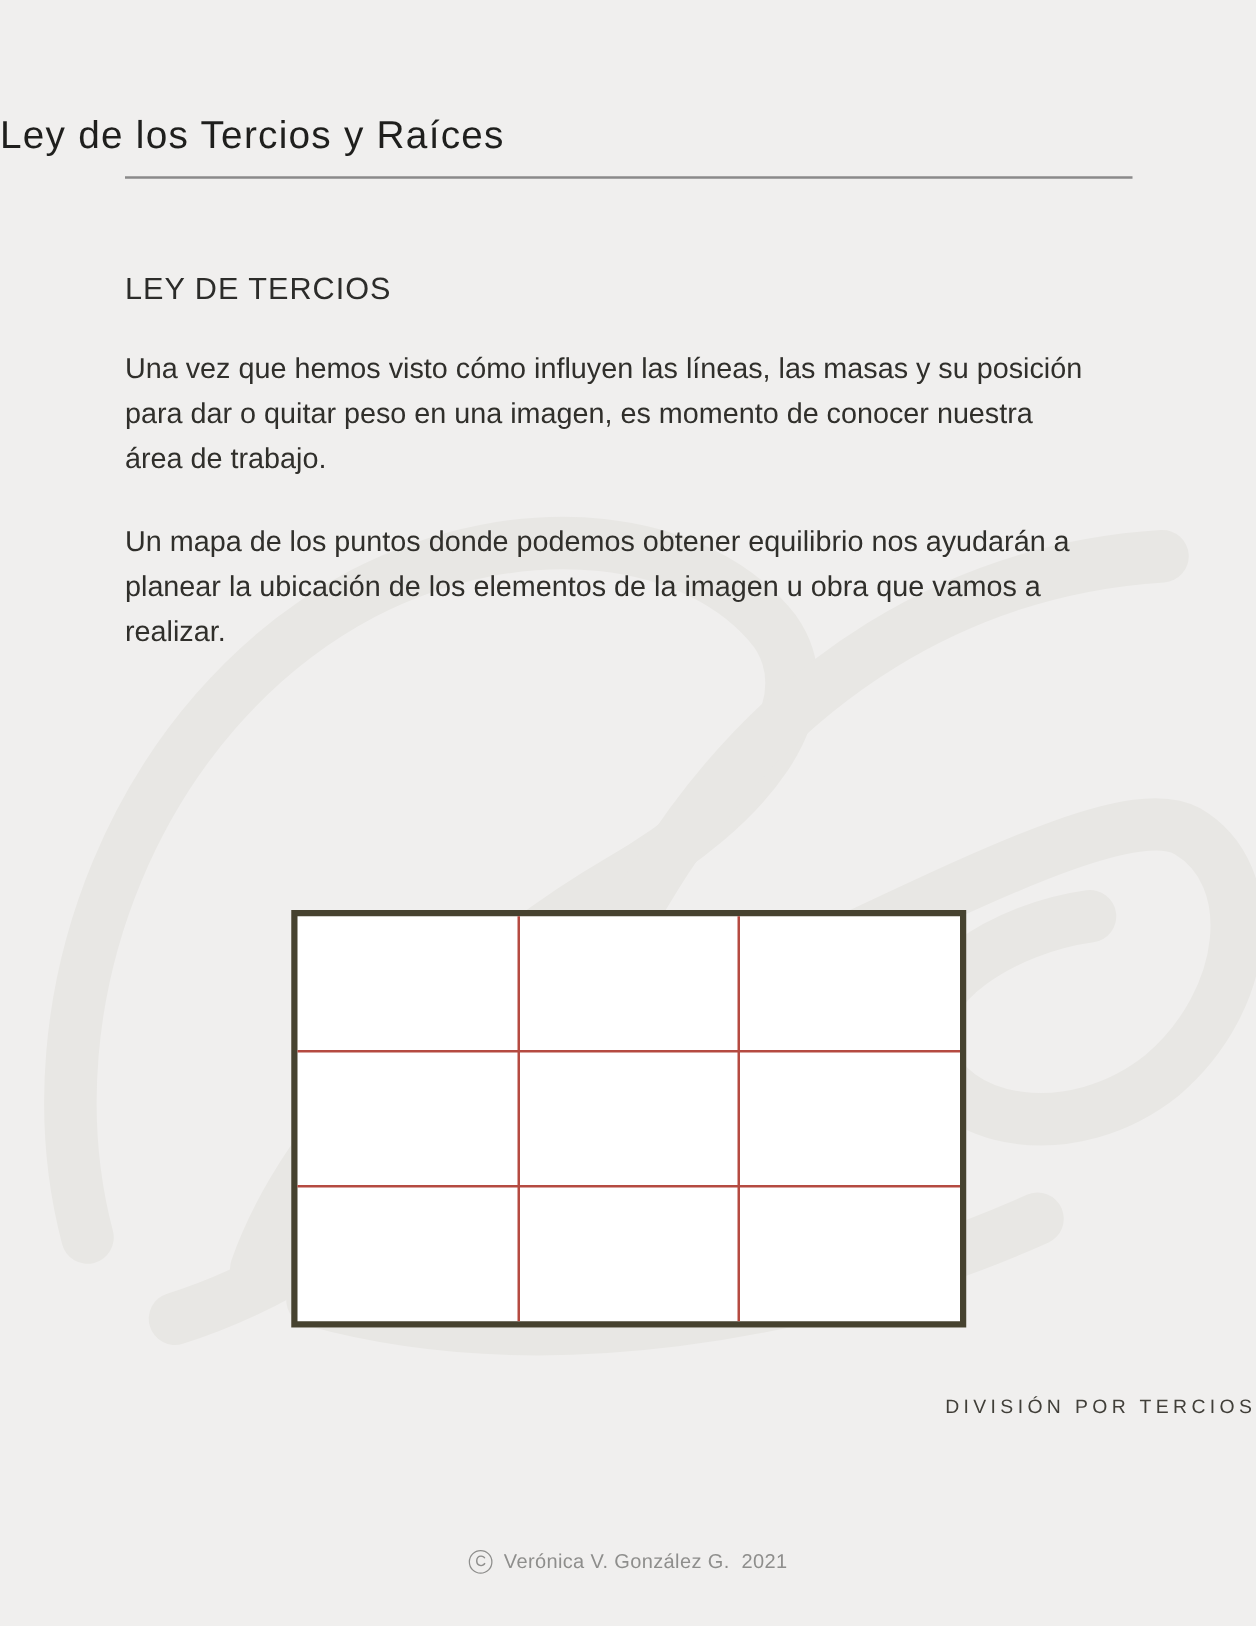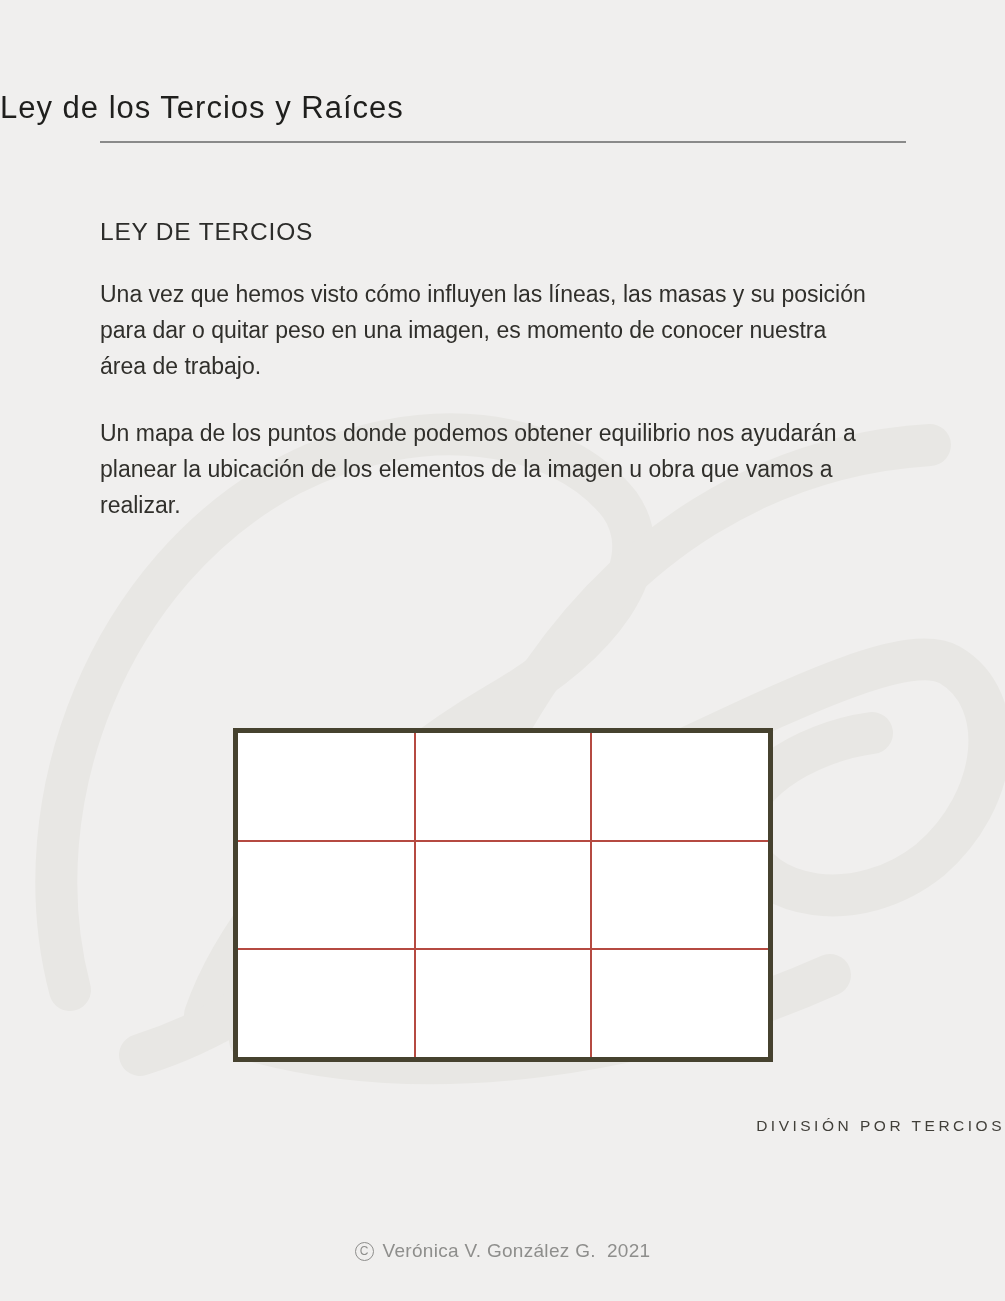--- a/index.html
+++ b/index.html
@@ -113,21 +113,21 @@
     width: 19px;
     height: 19px;
     border: 1.4px solid #8e8e8c;
     border-radius: 50%;
     font-size: 12px;
     line-height: 19px;
     margin-right: 9px;
     box-sizing: border-box;
   }
   .footer-credit {
-    font-size: 19px;
+    font-size: 16px;
     letter-spacing: 0.3px;
     white-space: pre;
   }
 </style>
 </head>
 <body>
 
 <div class="page">
 
   <svg class="watermark" viewBox="0 0 1005 1301" preserveAspectRatio="none" aria-hidden="true">

